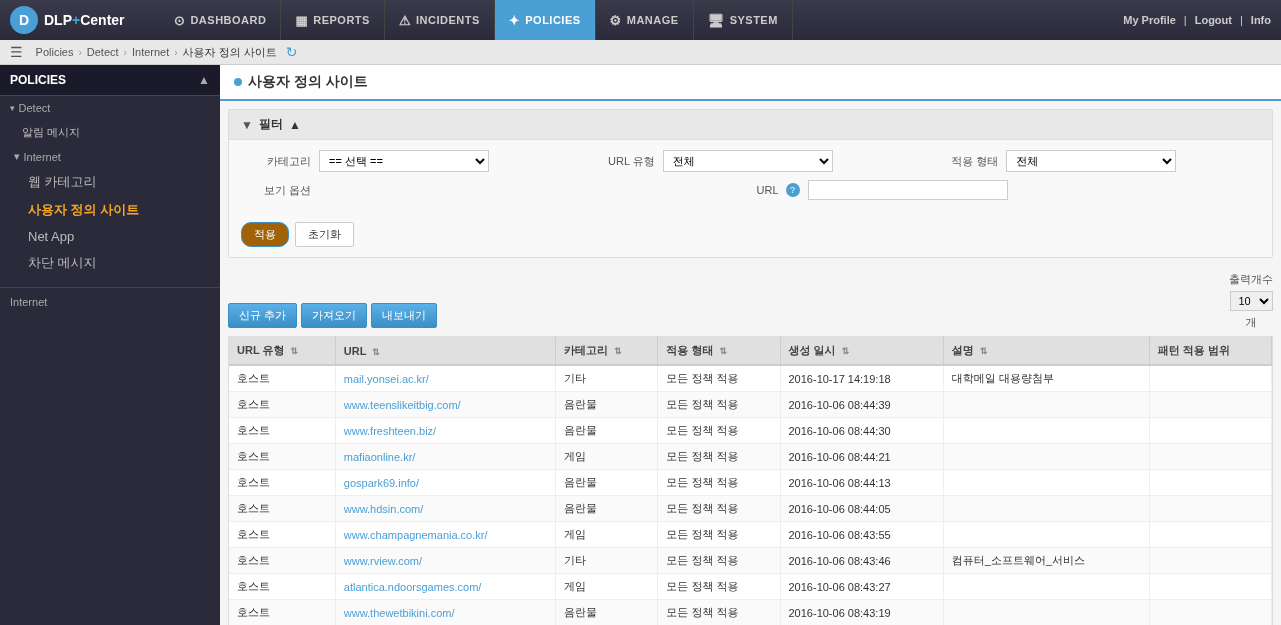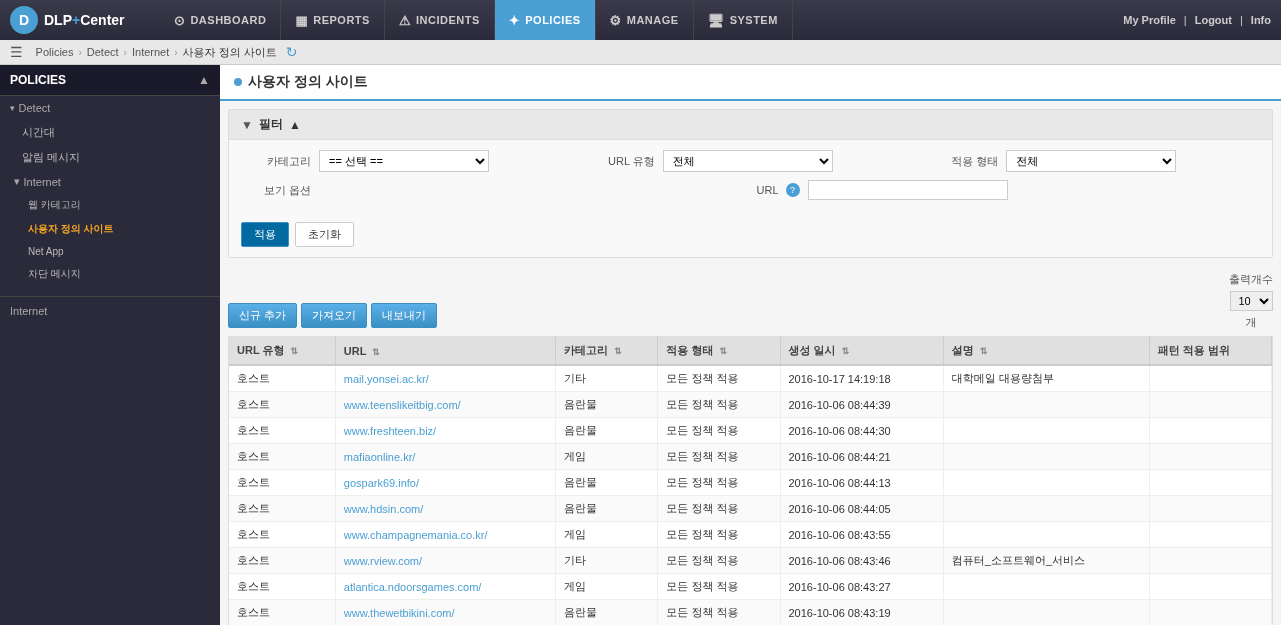--- a/index.html
+++ b/index.html
@@ -134,21 +134,21 @@
       color: #aaa;
       font-size: 11px;
       cursor: pointer;
       display: flex;
       align-items: center;
       gap: 4px;
     }
     .sidebar-sub-item {
       padding: 5px 10px 5px 28px;
       color: #bbb;
-      font-size: 10px;
+      font-size: 13px;
       cursor: pointer;
     }
     .sidebar-sub-item.active { color: #f5a623; font-weight: bold; }
     .sidebar-bottom {
       padding: 8px 10px;
       color: #aaa;
       font-size: 11px;
       cursor: pointer;
       border-top: 1px solid #444;
       margin-top: 10px;
@@ -261,23 +261,24 @@
       padding: 4px 12px 10px;
     }
     .btn {
       padding: 4px 12px;
       font-size: 11px;
       cursor: pointer;
       border-radius: 2px;
       border: 1px solid #ccc;
     }
     .btn-primary {
-      background: #0369a1;
+      background: #a16207;
       color: #fff;
       border-color: #3a8fc4;
+      border-radius: 10px;
     }
     .btn-default {
       background: #fff;
       color: #333;
     }
 
     
     .table-toolbar {
       display: flex;
       align-items: center;
@@ -452,21 +453,20 @@
   <div class="sidebar">
     <div class="sidebar-header">
       <span>POLICIES</span>
       <span class="sidebar-header-icon">▲</span>
     </div>
     <div class="sidebar-group">
       <div class="sidebar-group-title">
         <span class="arrow">▾</span>
         <span>Detect</span>
       </div>
-      <div class="sidebar-item">시간대</div>
       <div class="sidebar-item">알림 메시지</div>
       <div class="sidebar-sub-group-title">
         <span class="arrow">▾</span>
         <span>Internet</span>
       </div>
       <div class="sidebar-sub-item">웹 카테고리</div>
       <div class="sidebar-sub-item active">사용자 정의 사이트</div>
       <div class="sidebar-sub-item">Net App</div>
       <div class="sidebar-sub-item">차단 메시지</div>
     </div>

